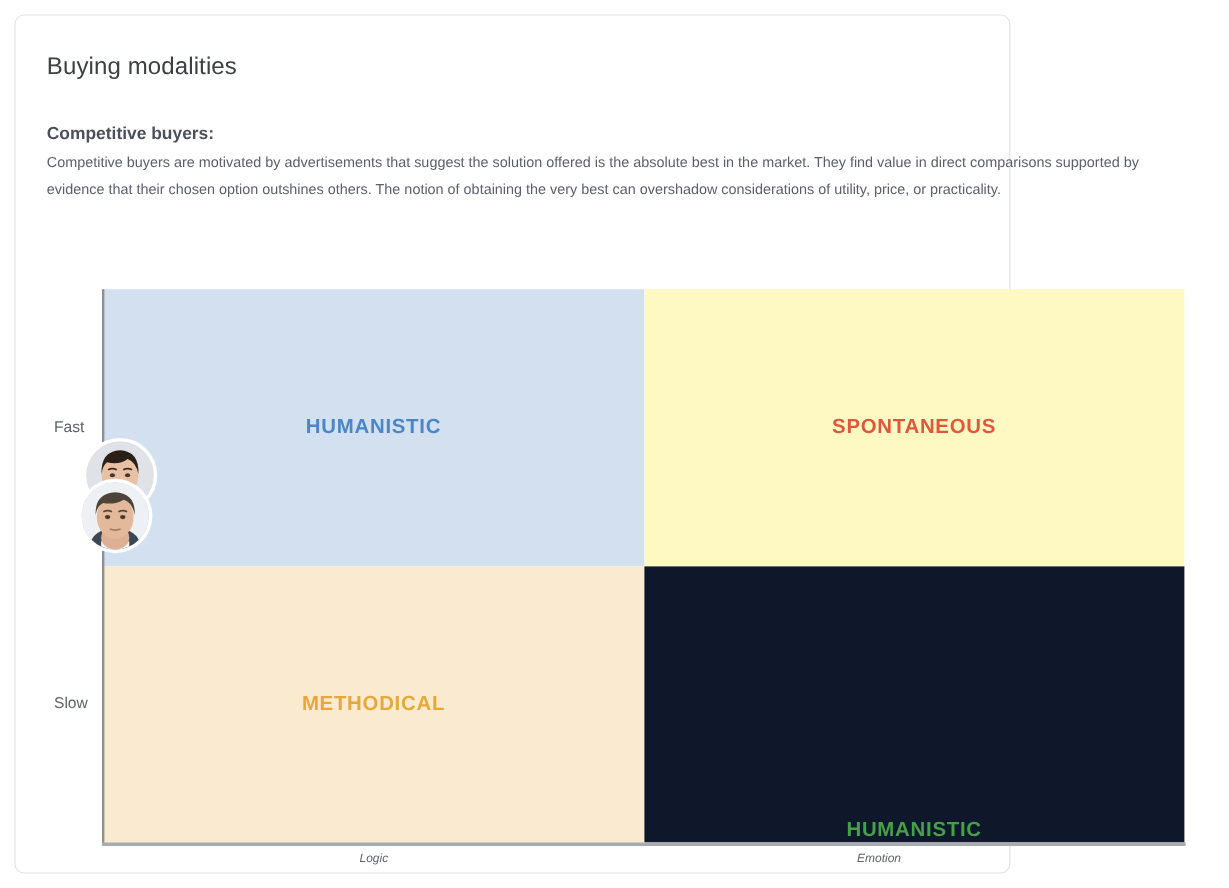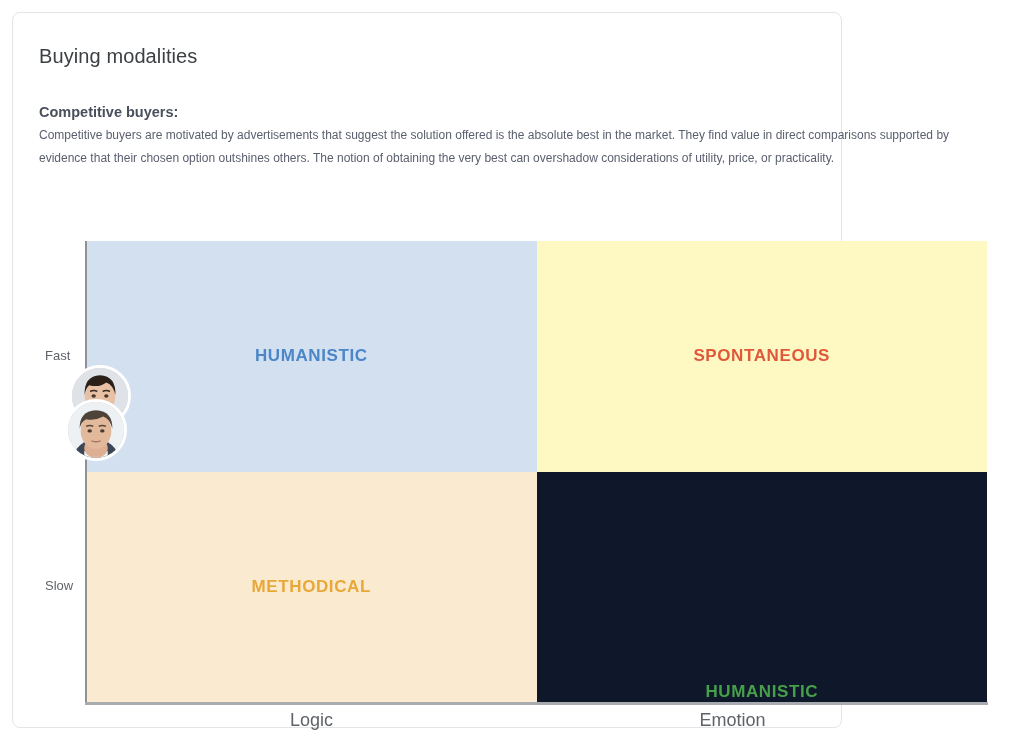--- a/index.html
+++ b/index.html
@@ -120,24 +120,25 @@
     font-size: 13px;
     color: #5f6368;
     white-space: nowrap;
   }
   .ylab-fast { left: 6px; top: 127px; }
   .ylab-slow { left: 6px; top: 357px; }
 
   .xlab {
     position: absolute;
     top: 489px;
-    font-size: 18px;
+    font-size: 10px;
     color: #5f6368;
     text-align: center;
     white-space: nowrap;
+    font-style: italic;
   }
   .xlab-logic   { left: 47px;  width: 451px; }
   .xlab-emotion { left: 468px; width: 451px; }
 
   
   .avatars {
     position: absolute;
     left: 12px;
     top: 144px;
     width: 90px;

